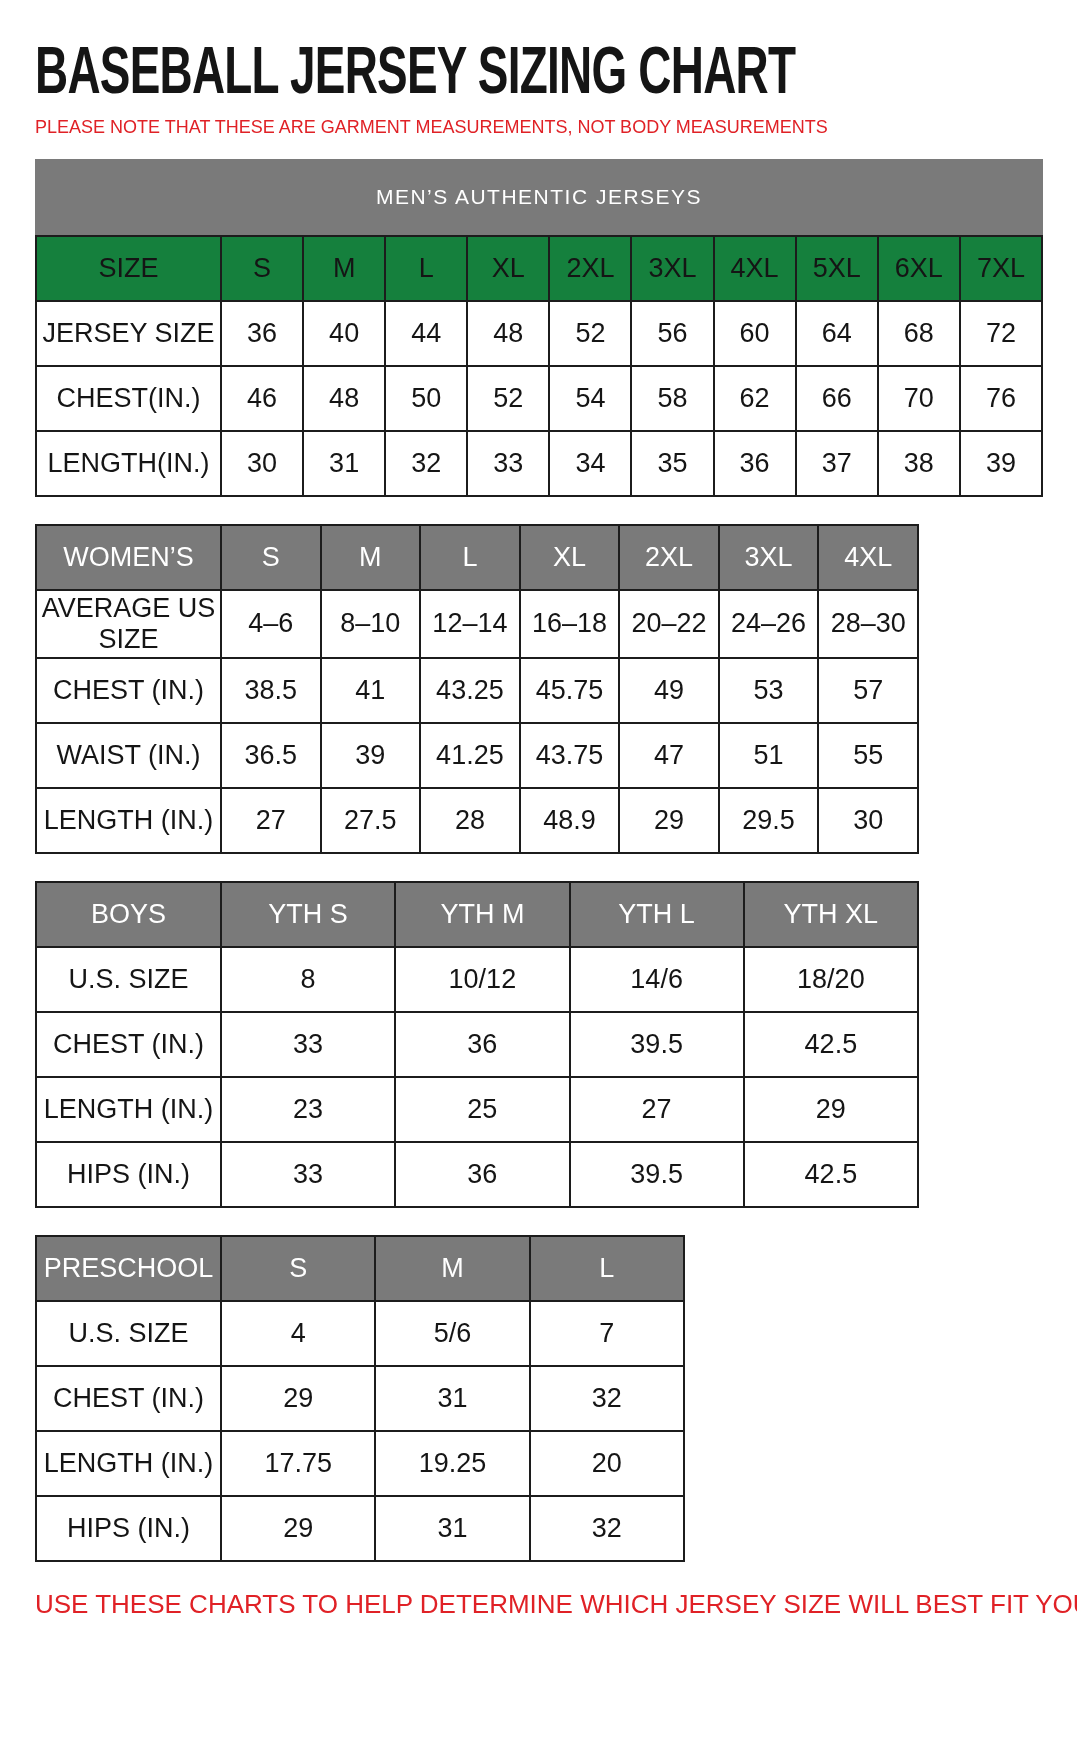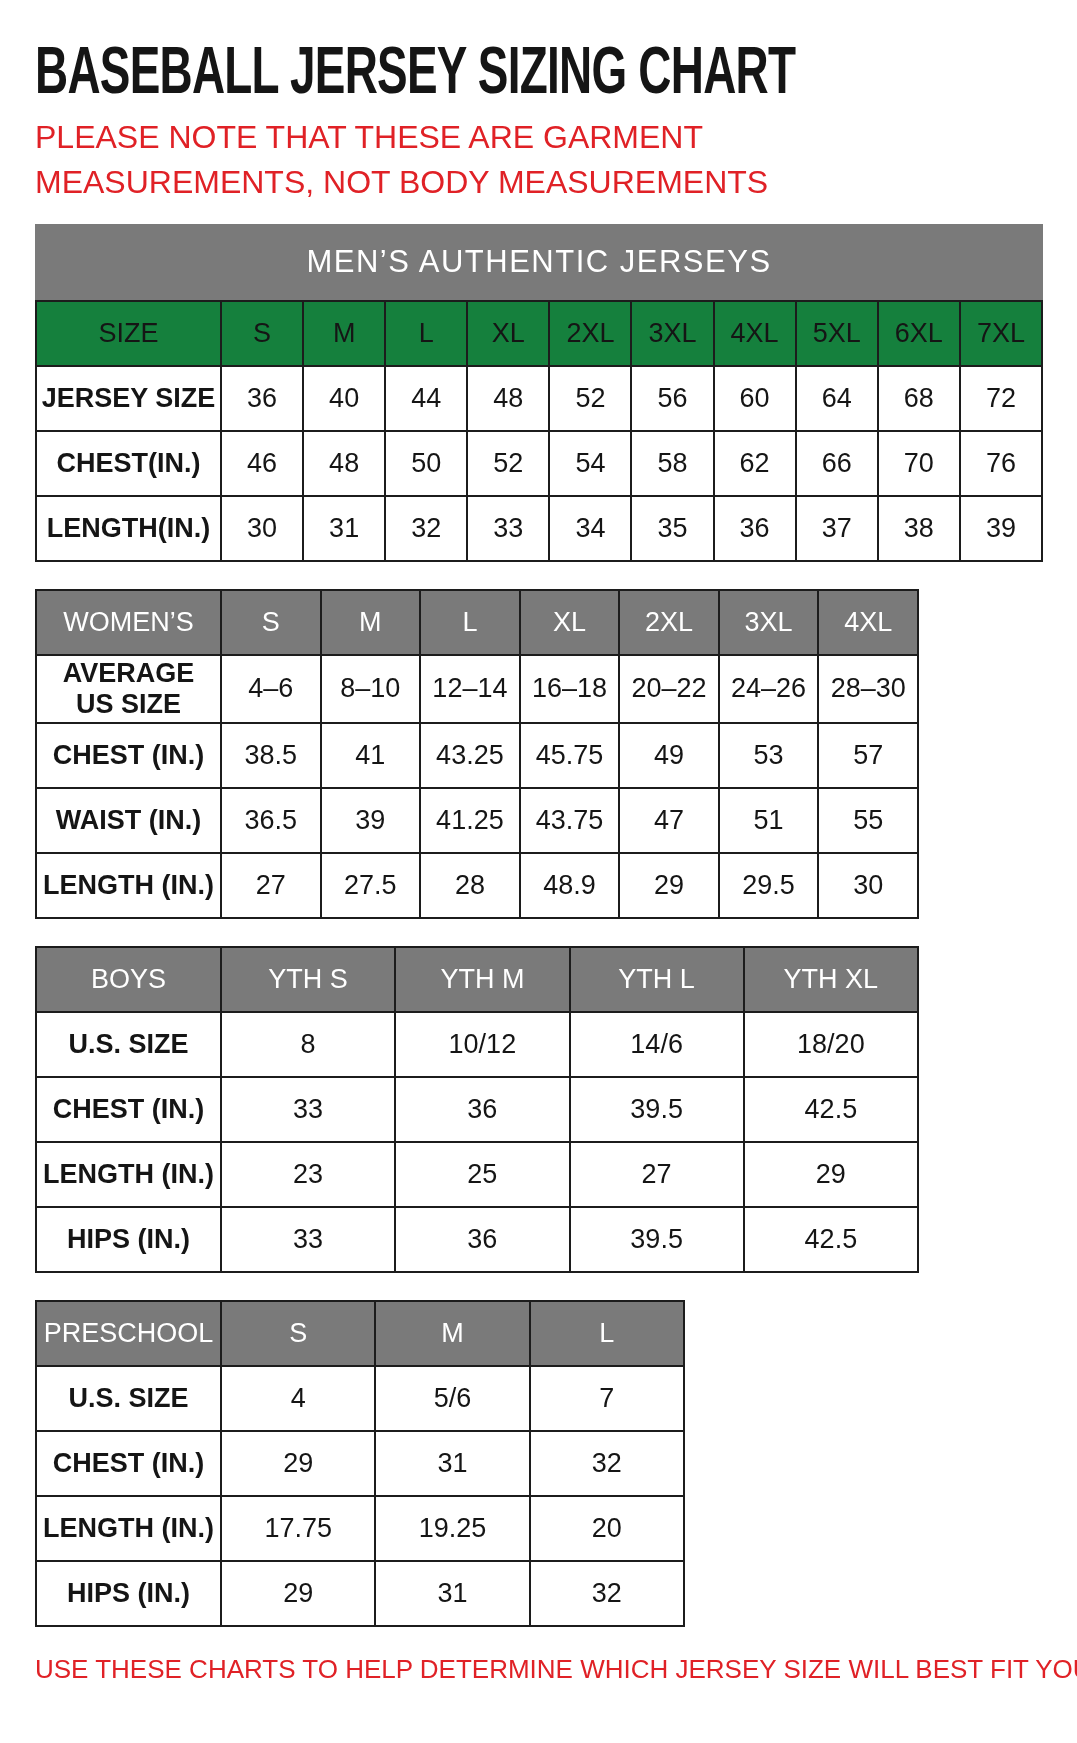--- a/index.html
+++ b/index.html
@@ -22,39 +22,39 @@
     margin:6px 0 10px 0;
     font-size:62px;
     font-weight:700;
     letter-spacing:-1px;
     white-space:nowrap;
     transform:scale(0.74,1.08);
     transform-origin:left center;
   }
   .note{
     color:var(--red);
-    font-size:32px;
+    font-size:18px;
     line-height:1.42;
     max-width:880px;
     margin:0 0 18px 0;
   }
 
   .table-block{margin:0 0 27px 0;}
   .w-mens{width:1008px;}
   .w-std{width:884px;}
   .w-pre{width:650px;}
 
   .banner{
     background:var(--gray);
     color:#ffffff;
     height:76px;
     display:flex;
     align-items:center;
     justify-content:center;
-    font-size:31px;
+    font-size:21px;
     letter-spacing:1.5px;
   }
 
   table.sz{
     border-collapse:collapse;
     table-layout:fixed;
     width:100%;
   }
   table.sz col.label-col{width:185px;}
   table.sz th, table.sz td{
@@ -62,21 +62,21 @@
     text-align:center;
     vertical-align:middle;
     height:65px;
     font-size:27px;
     font-weight:400;
     line-height:1.15;
     padding:2px 4px;
   }
   table.sz.plain-head thead th{background:#15803d;color:var(--ink);}
   table.sz.gray-head thead th{background:var(--gray);color:#ffffff;}
-  table.sz tbody th{font-weight:700;}
+  table.sz tbody th{font-weight:400;}
 
   .footer{
     color:var(--red);
     font-size:26px;
     margin:6px 0 12px 0;
     white-space:nowrap;
   }
 </style>
 </head>
 <body>

